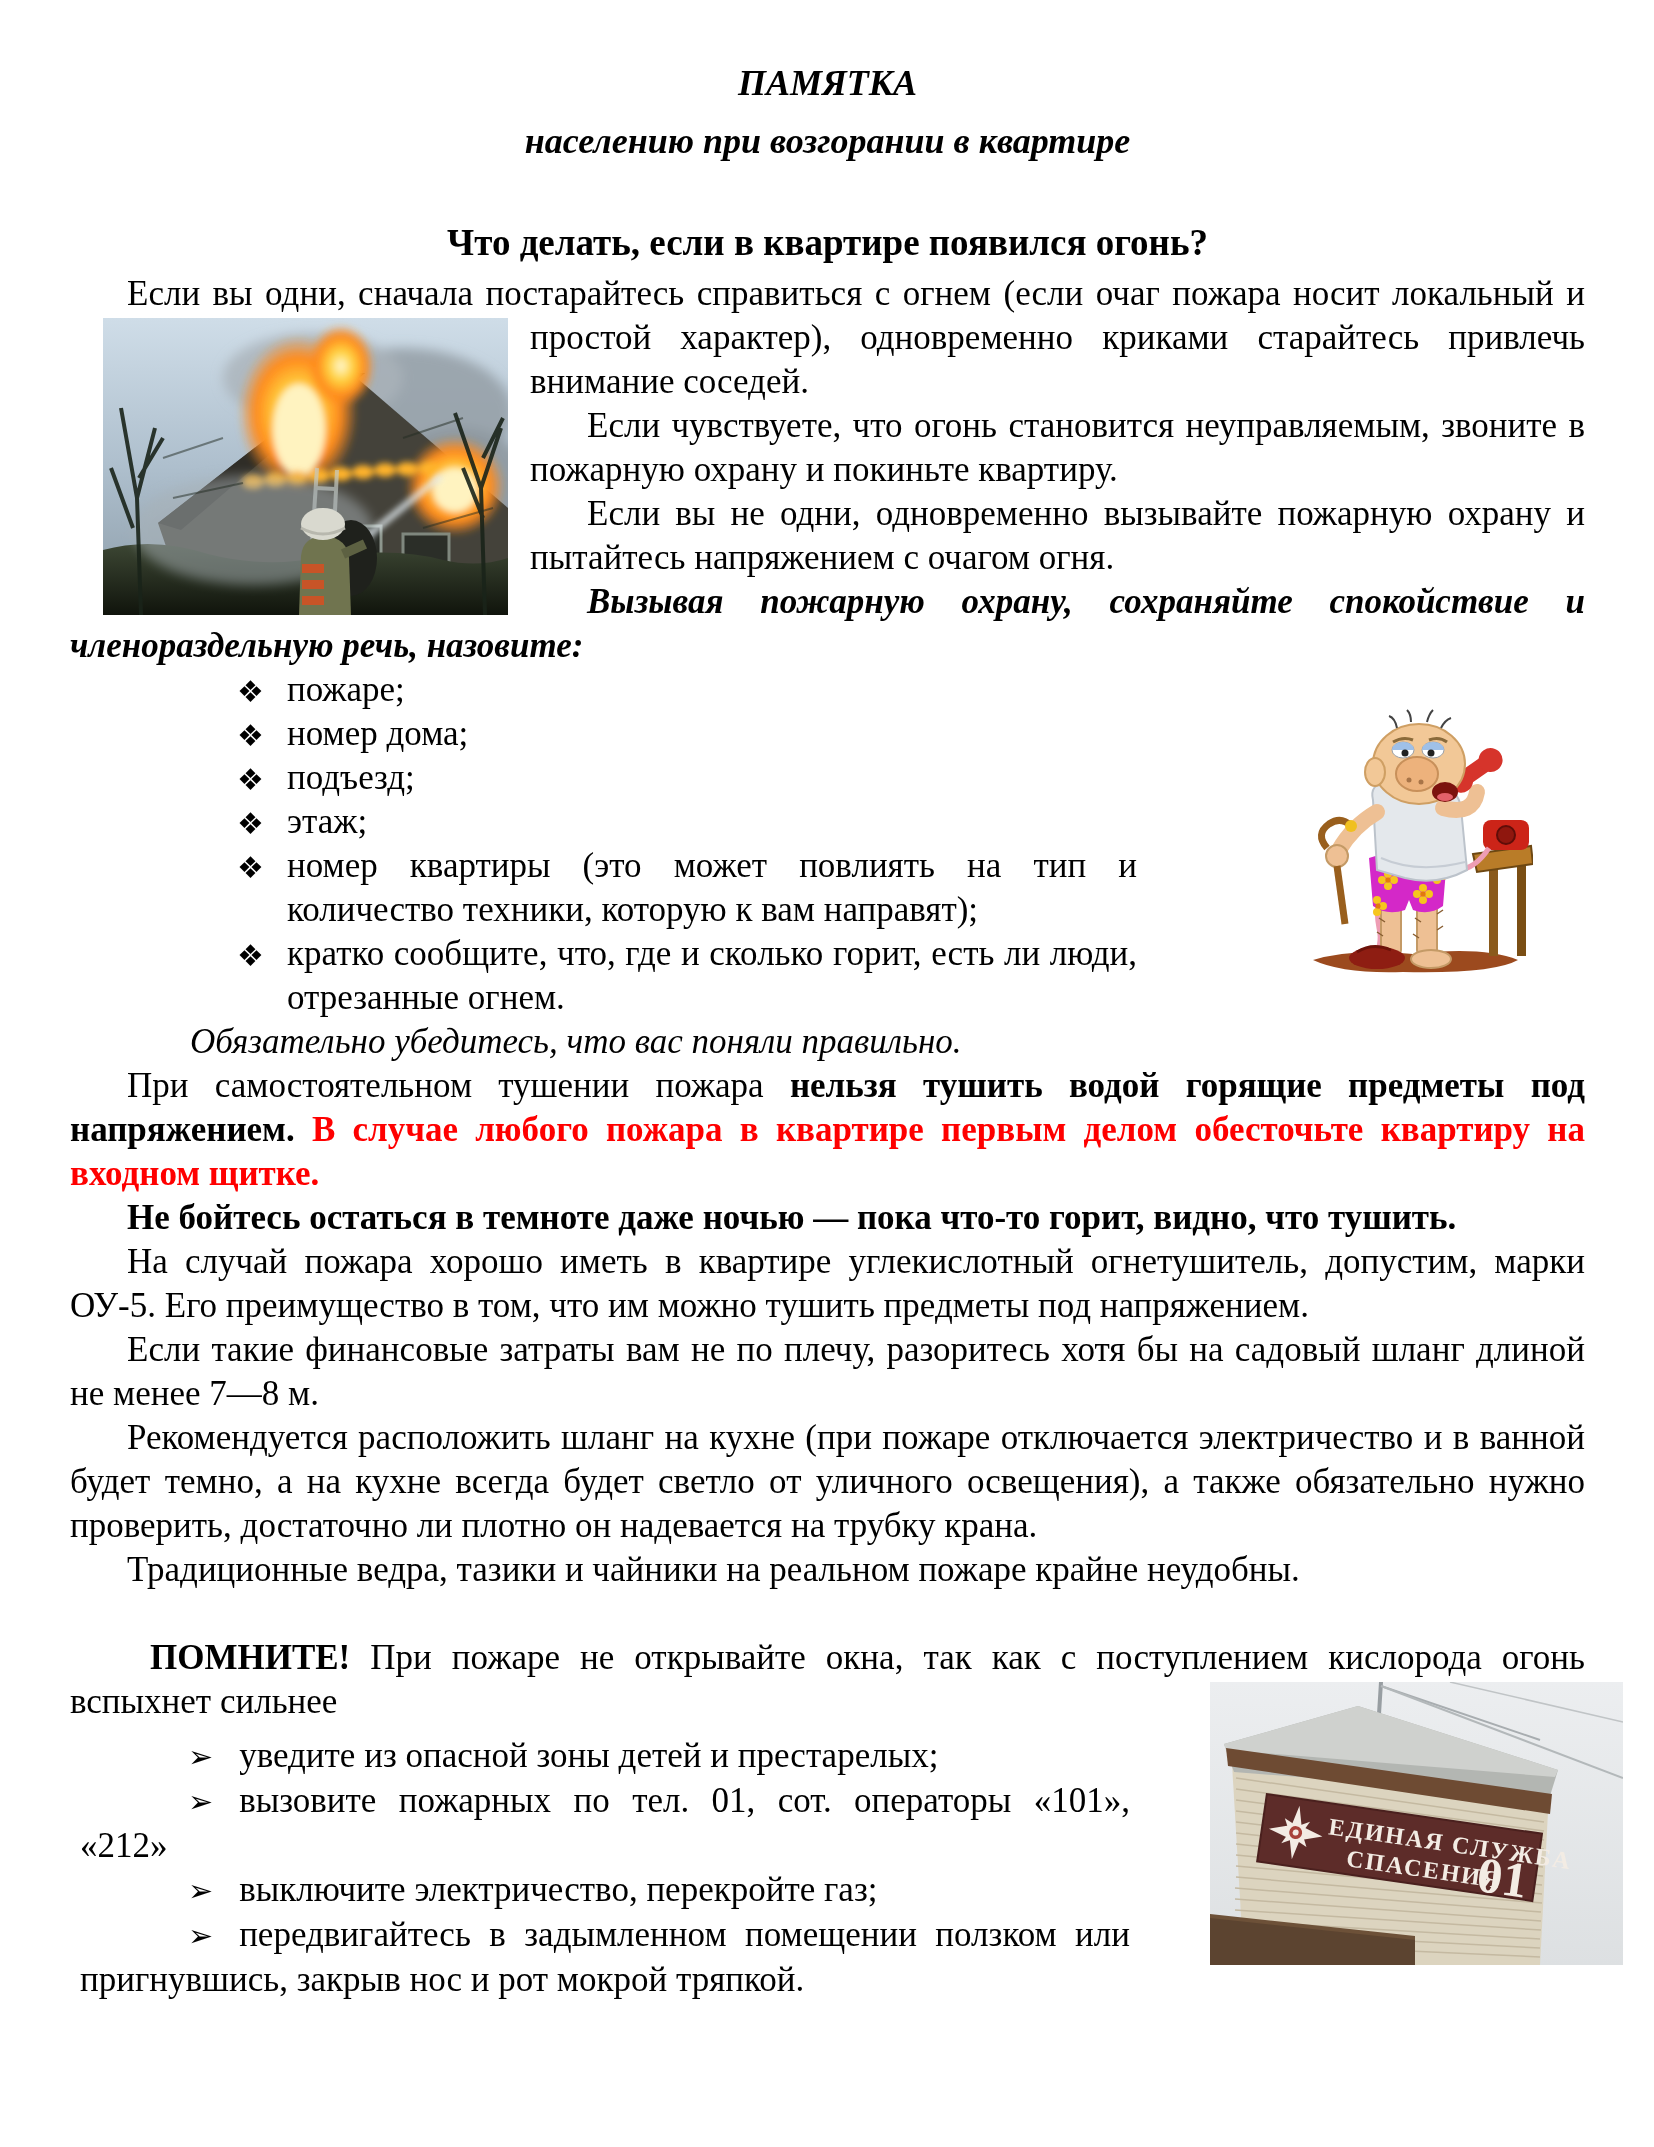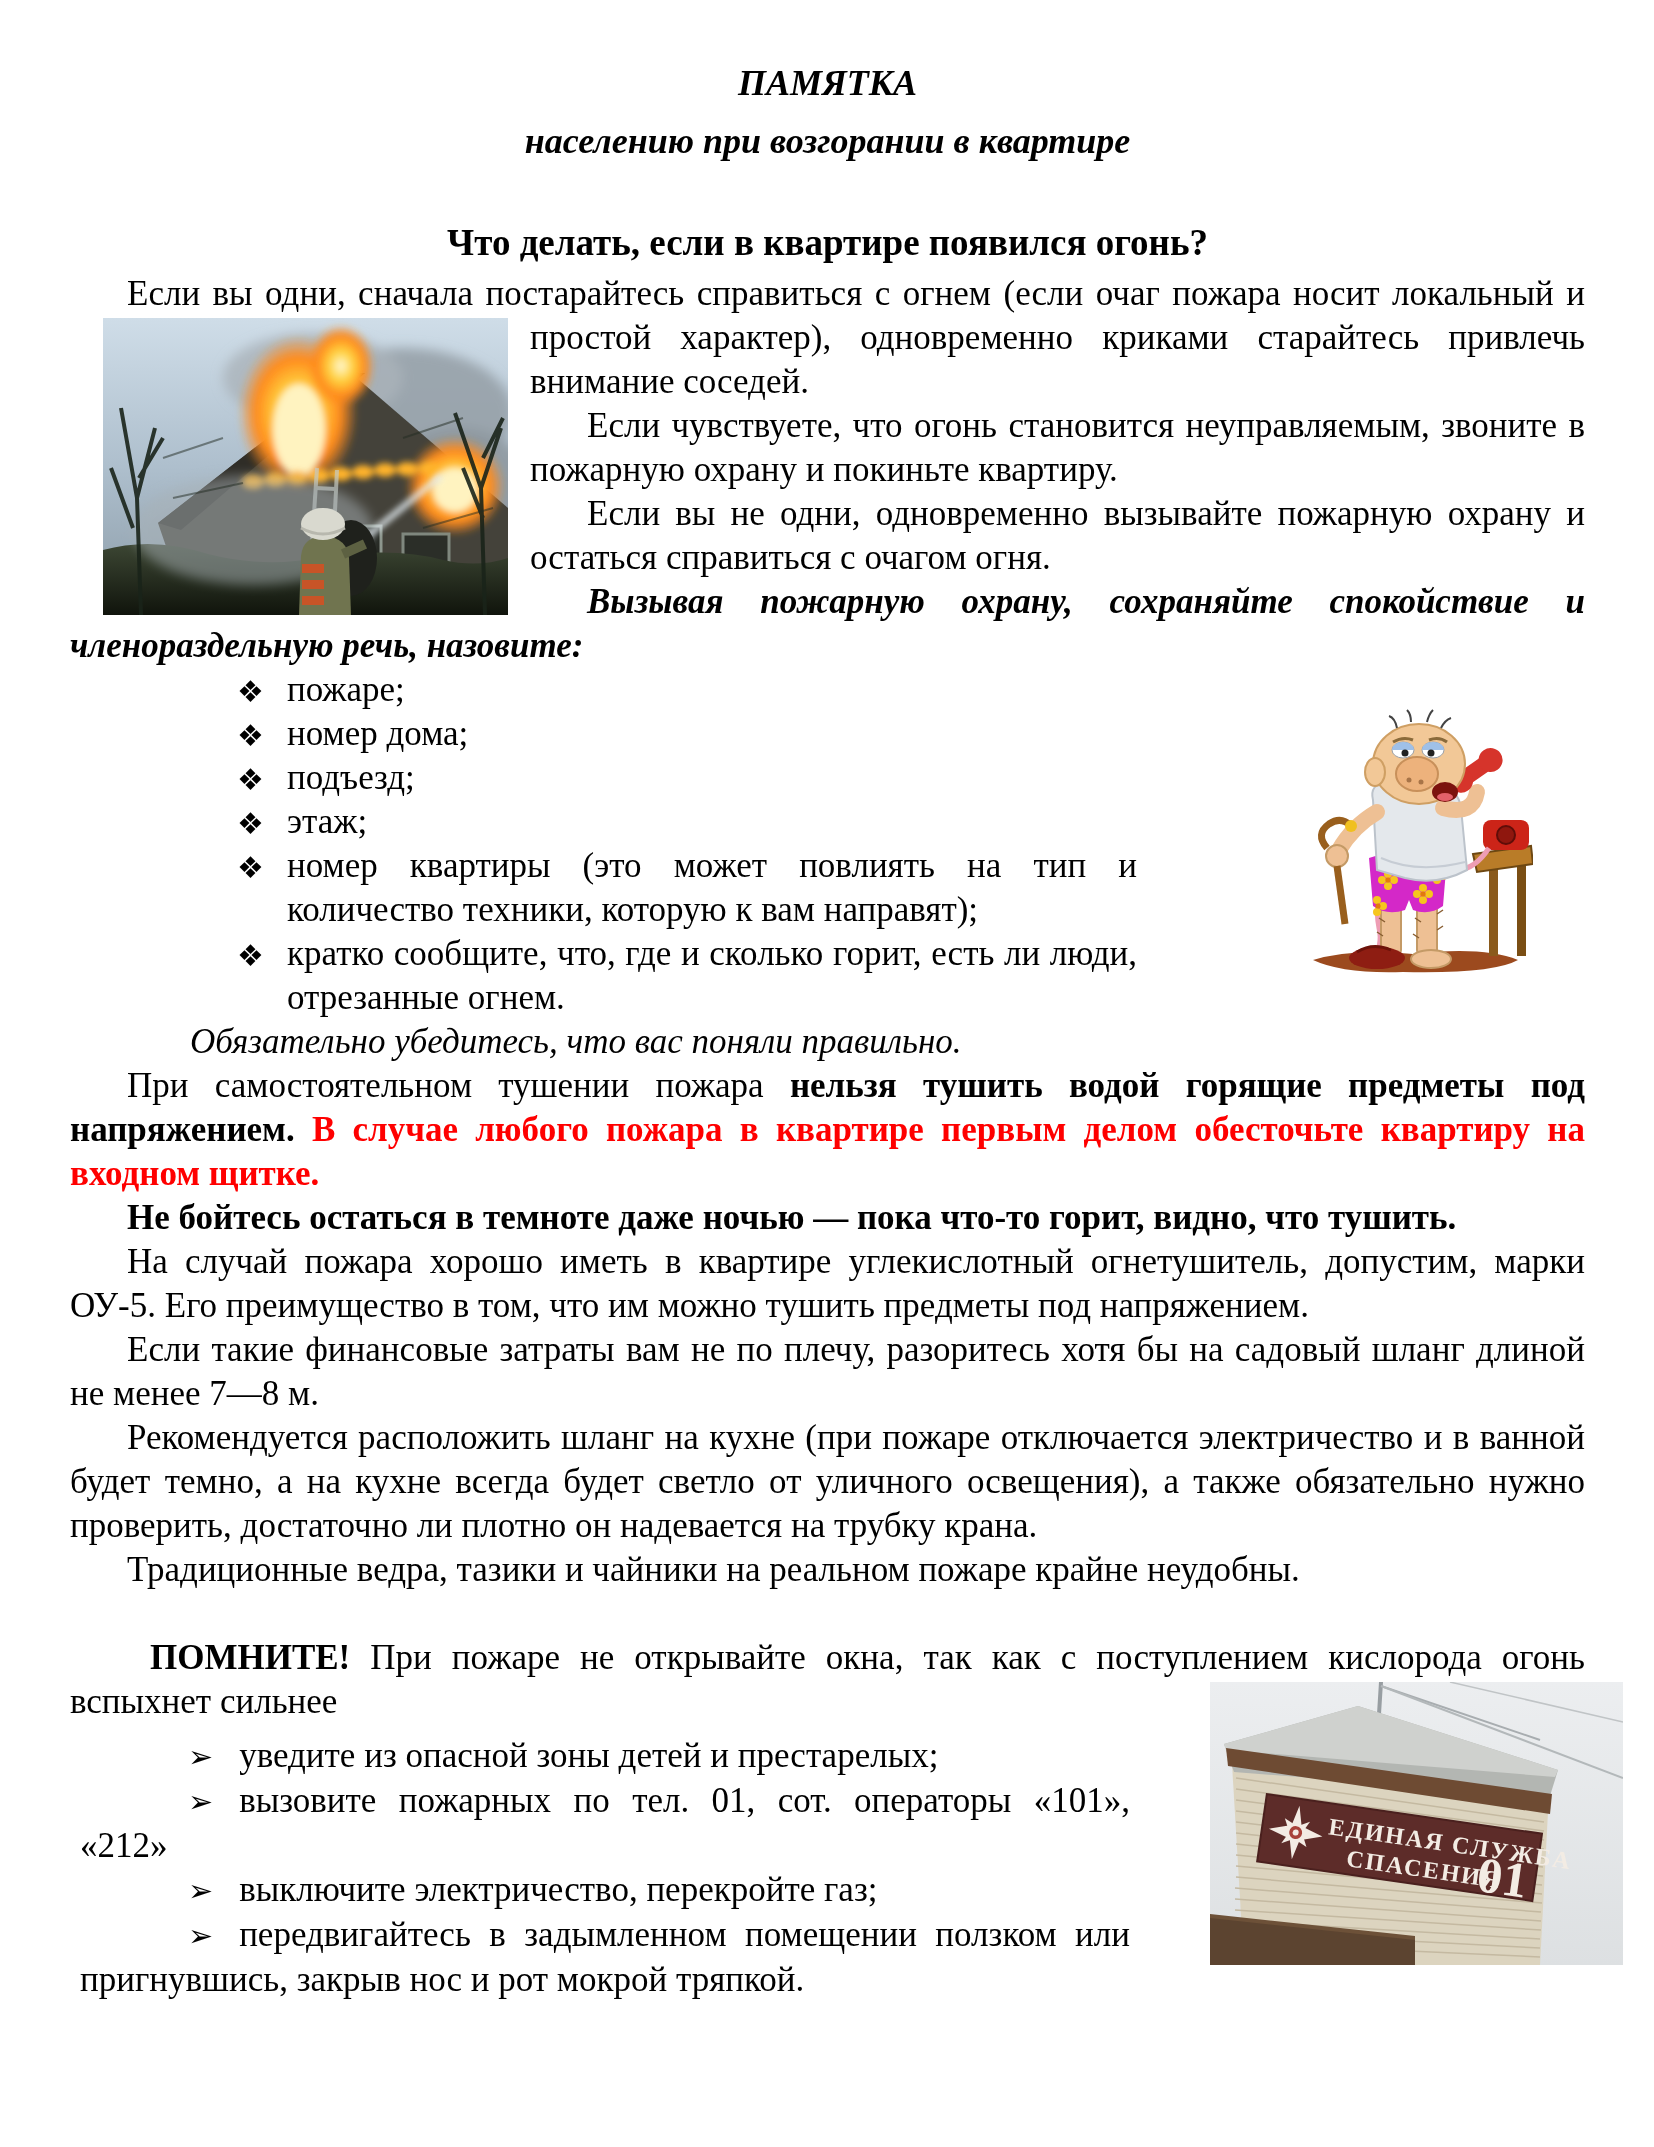--- a/index.html
+++ b/index.html
@@ -152,21 +152,21 @@
             <path d="M240 236 L262 226" stroke="#5d6142" stroke-width="10"></path>
             <ellipse cx="220" cy="206" rx="22" ry="16" fill="#d9d9cf"></ellipse>
             <path d="M198 210 Q220 222 242 210" stroke="#b8b8ae" stroke-width="3" fill="none"></path>
           </g>
         </svg>
       </span>
       <span>Если вы одни, сначала постарайтесь справиться с огнем (если очаг пожара носит локальный и простой характер), одновременно криками старайтесь привлечь внимание соседей.</span>
     </p>
 
     <p class="para">Если чувствуете, что огонь становится неуправляемым, звоните в пожарную охрану и покиньте квартиру.</p>
-    <p class="para">Если вы не одни, одновременно вызывайте пожарную охрану и остаться справиться с очагом огня.</p>
+    <p class="para">Если вы не одни, одновременно вызывайте пожарную охрану и пытайтесь напряжением с очагом огня.</p>
     <p class="nomargin calling">Вызывая пожарную охрану, сохраняйте спокойствие и членораздельную речь, назовите:</p>
 
     <div class="cartoon-float">
       <svg width="240" height="270" viewBox="0 0 240 270">
         <path d="M20 252 Q60 240 120 246 Q190 238 225 252 Q200 266 110 264 Q50 266 20 252 Z" fill="#9c4a1e"></path>
         <g>
           <rect x="196" y="158" width="9" height="90" fill="#8a5a1c"></rect>
           <rect x="224" y="152" width="9" height="96" fill="#7a4e14"></rect>
           <polygon points="180,146 238,138 240,156 184,164" fill="#b97c28" stroke="#6d4712" stroke-width="2"></polygon>
           <rect x="190" y="112" width="46" height="30" rx="8" fill="#cc2418"></rect>

